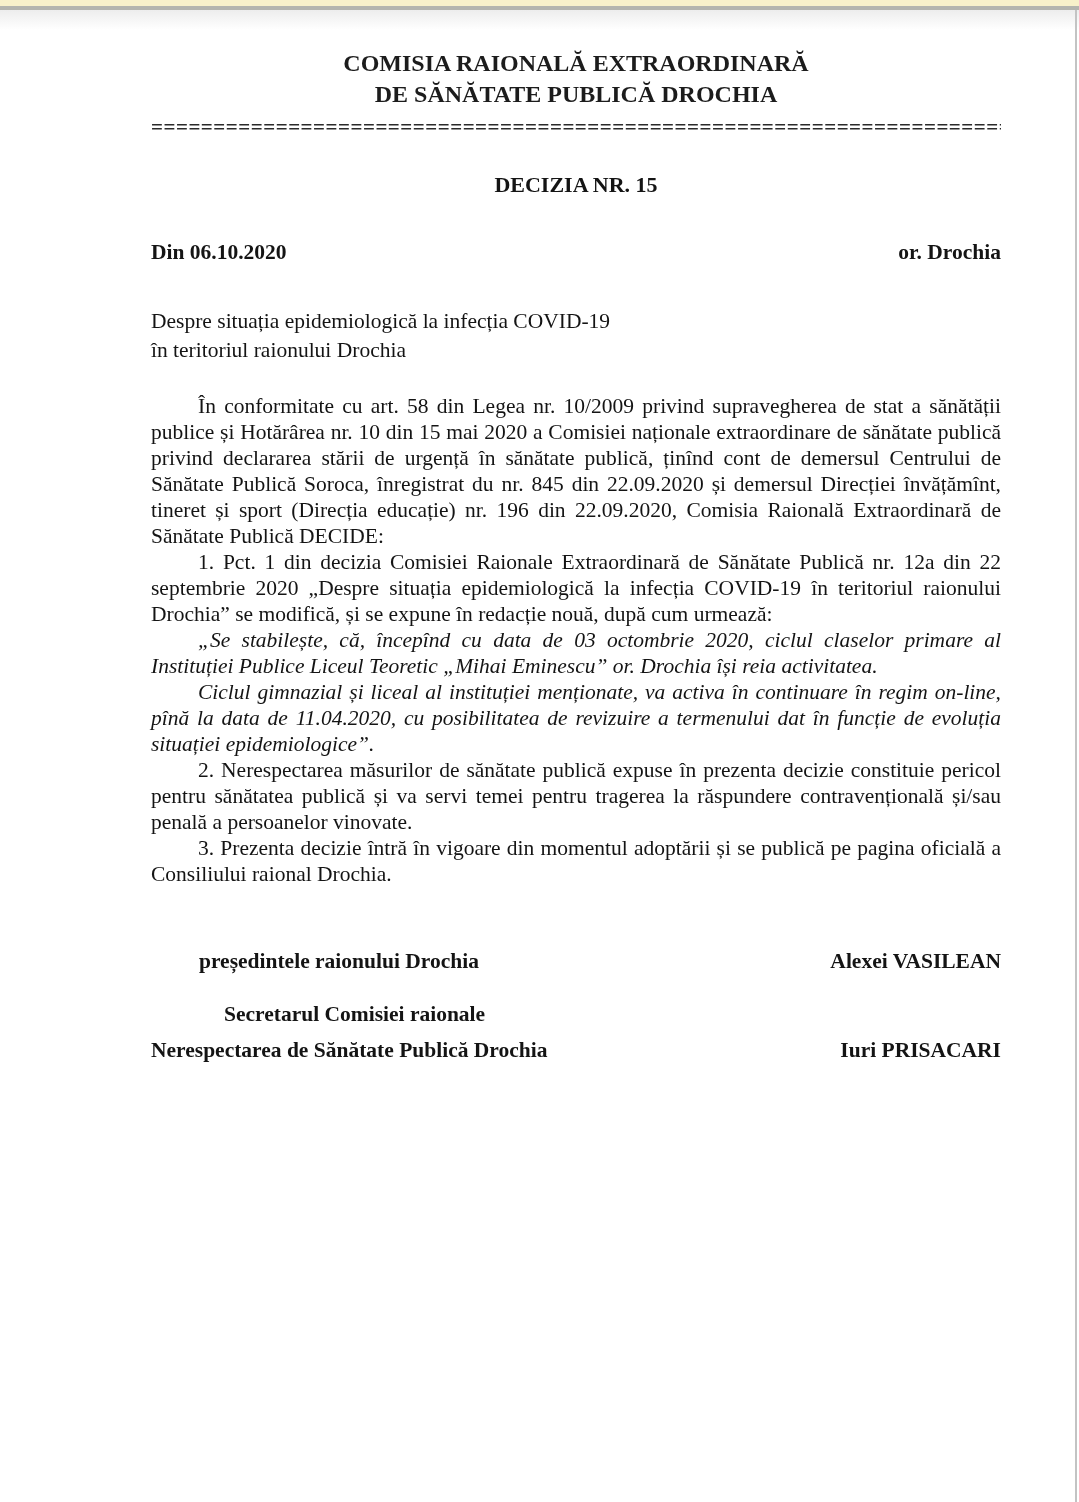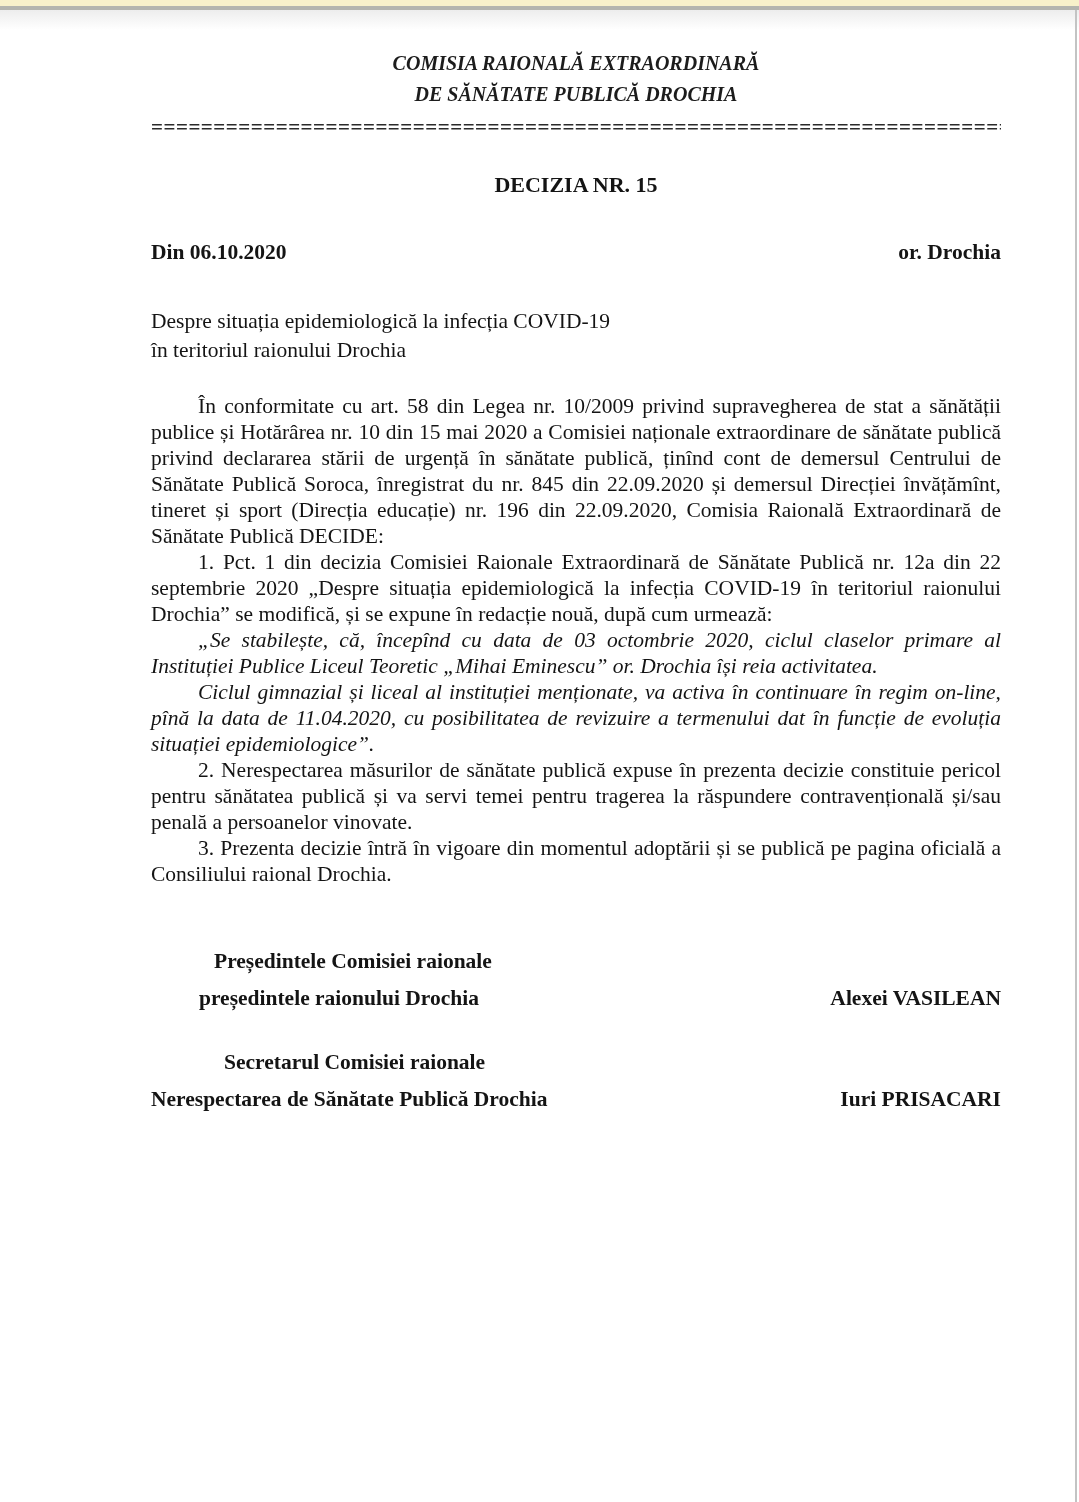--- a/index.html
+++ b/index.html
@@ -36,24 +36,23 @@
     background: #c3c3c3;
   }
   .page {
     margin-left: 151px;
     margin-right: 78px; 
   }
   .org-title {
     margin-top: 18px;
     text-align: center;
     font-weight: bold;
-    font-size: 20px;
+    font-size: 24px;
     line-height: 31px;
     color: #1c1c1c;
-    font-style: italic;
   }
   .separator {
     margin-top: 5px;
     font-weight: bold;
     font-size: 21px;
     line-height: 24px;
     white-space: nowrap;
     overflow: hidden;
     letter-spacing: 0.5px;
     color: #2a2a2a;
@@ -90,21 +89,21 @@
   .para.italic {
     font-style: italic;
   }
   .signatures {
     margin-top: 56px;
     font-weight: bold;
     font-size: 21.5px;
     line-height: 36.5px;
   }
   .sig-block-2 {
-    margin-top: 28px;
+    margin-top: 16px;
   }
   .sig-line { margin: 0; }
   .indent-1 { padding-left: 63px; }
   .indent-2 { padding-left: 48px; }
   .indent-3 { padding-left: 73px; }
   .sig-row {
     display: flex;
     justify-content: space-between;
     align-items: baseline;
   }
@@ -143,21 +142,20 @@
     <p class="para">1. Pct. 1 din decizia Comisiei Raionale Extraordinară de Sănătate Publică nr. 12a din 22 septembrie 2020 „Despre situația epidemiologică la infecția COVID-19 în teritoriul raionului Drochia” se modifică, și se expune în redacție nouă, după cum urmează:</p>
     <p class="para italic">„Se stabilește, că, începînd cu data de 03 octombrie 2020, ciclul claselor primare al Instituției Publice Liceul Teoretic „Mihai Eminescu” or. Drochia își reia activitatea.</p>
     <p class="para italic">Ciclul gimnazial și liceal al instituției menționate, va activa în continuare în regim on-line, pînă la data de 11.04.2020, cu posibilitatea de revizuire a termenului dat în funcție de evoluția situației epidemiologice”.</p>
     <p class="para">2. Nerespectarea măsurilor de sănătate publică expuse în prezenta decizie constituie pericol pentru sănătatea publică și va servi temei pentru tragerea la răspundere contravențională și/sau penală a persoanelor vinovate.</p>
     <p class="para">3. Prezenta decizie întră în vigoare din momentul adoptării și se publică pe pagina oficială a Consiliului raional Drochia.</p>
   </div>
 
   <div class="signatures">
 
     <div class="sig-block">
-      <p class="sig-line indent-1">Președintele Comisiei raionale</p>
       <div class="sig-row">
         <span class="indent-2">președintele raionului Drochia</span>
         <span>Alexei VASILEAN</span>
       </div>
     </div>
 
     <div class="sig-block sig-block-2">
       <p class="sig-line indent-3">Secretarul Comisiei raionale</p>
       <div class="sig-row">
         <span>Nerespectarea de Sănătate Publică Drochia</span>

